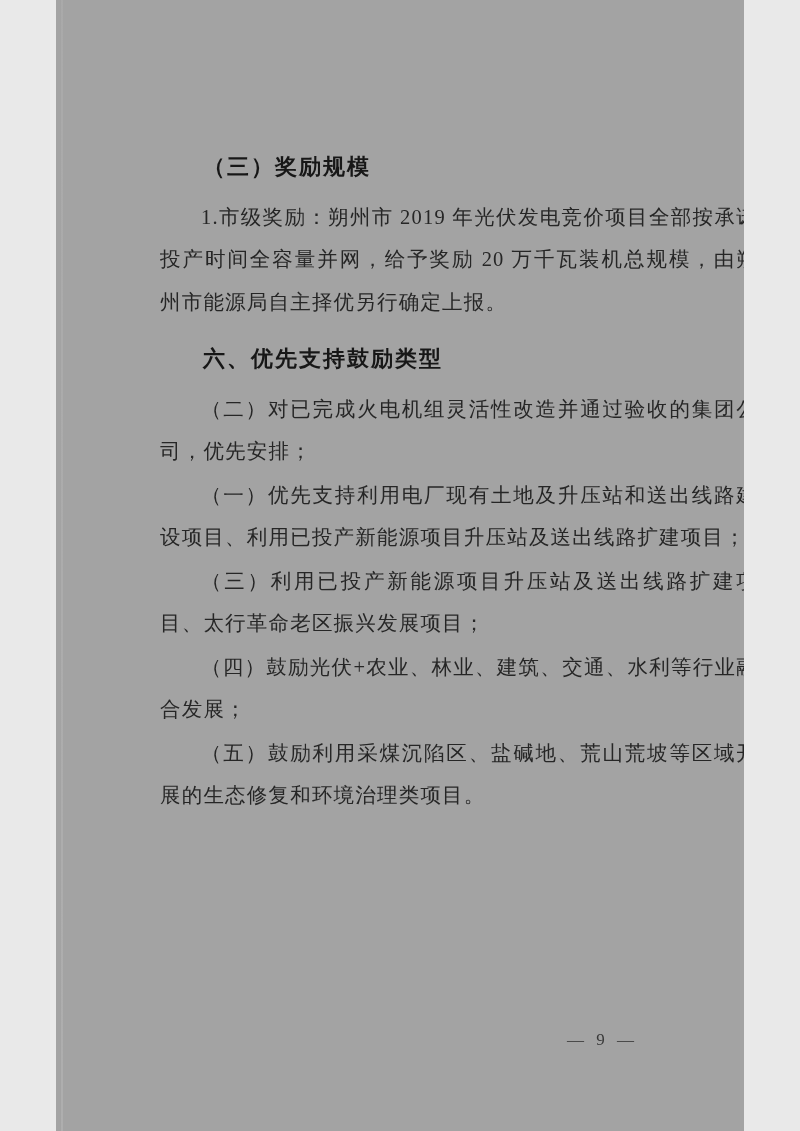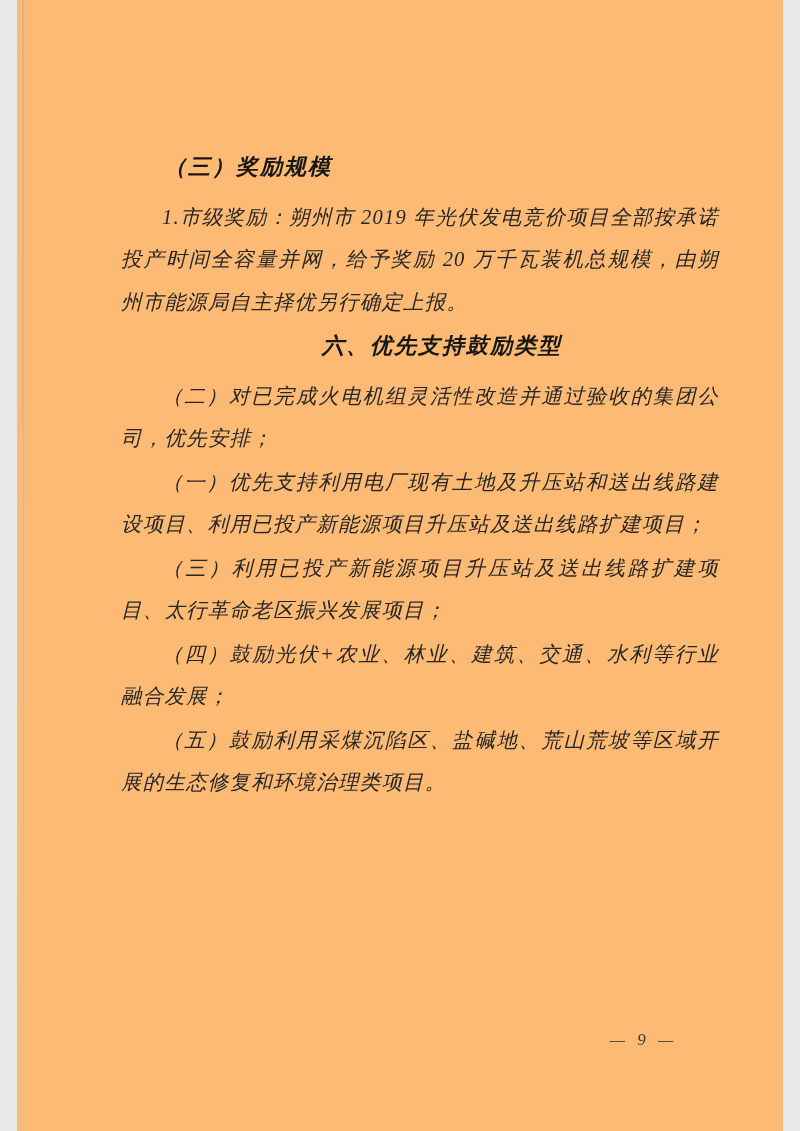--- a/index.html
+++ b/index.html
@@ -2,27 +2,26 @@
 <html><head>
 <meta charset="utf-8">
 <style>
   html, body {
     margin: 0;
     padding: 0;
     background: #e9e9e9;
   }
   .page {
     position: relative;
-    width: 766px;
+    width: 688px;
     height: 1131px;
     margin: 0 auto;
-    background: #fdba74;
+    background: #a3a3a3;
     overflow: hidden;
     font-family: "Liberation Serif", "DejaVu Serif", serif;
-    font-style: italic;
   }
   
   .scan-edge {
     position: absolute;
     left: 5px;
     top: 0;
     width: 2px;
     height: 100%;
     background: linear-gradient(to bottom, rgba(175,175,175,0.55), rgba(195,195,195,0.35));
   }
@@ -43,22 +42,21 @@
     font-weight: bold;
     font-size: 22px;
     line-height: 42.5px;
     letter-spacing: 2px;
     color: #171717;
     margin: 0 0 7px 0;
     text-indent: 2em;
     text-align: left;
   }
   .doc-heading.second {
-    margin-top: 2px;
-    text-align: center;
+    margin-top: 15px;
   }
   p.body-para {
     margin: 1px;
     text-indent: 2em;
   }
   .page-number {
     position: absolute;
     top: 1030px;
     right: 106px;
     font-size: 17px;

